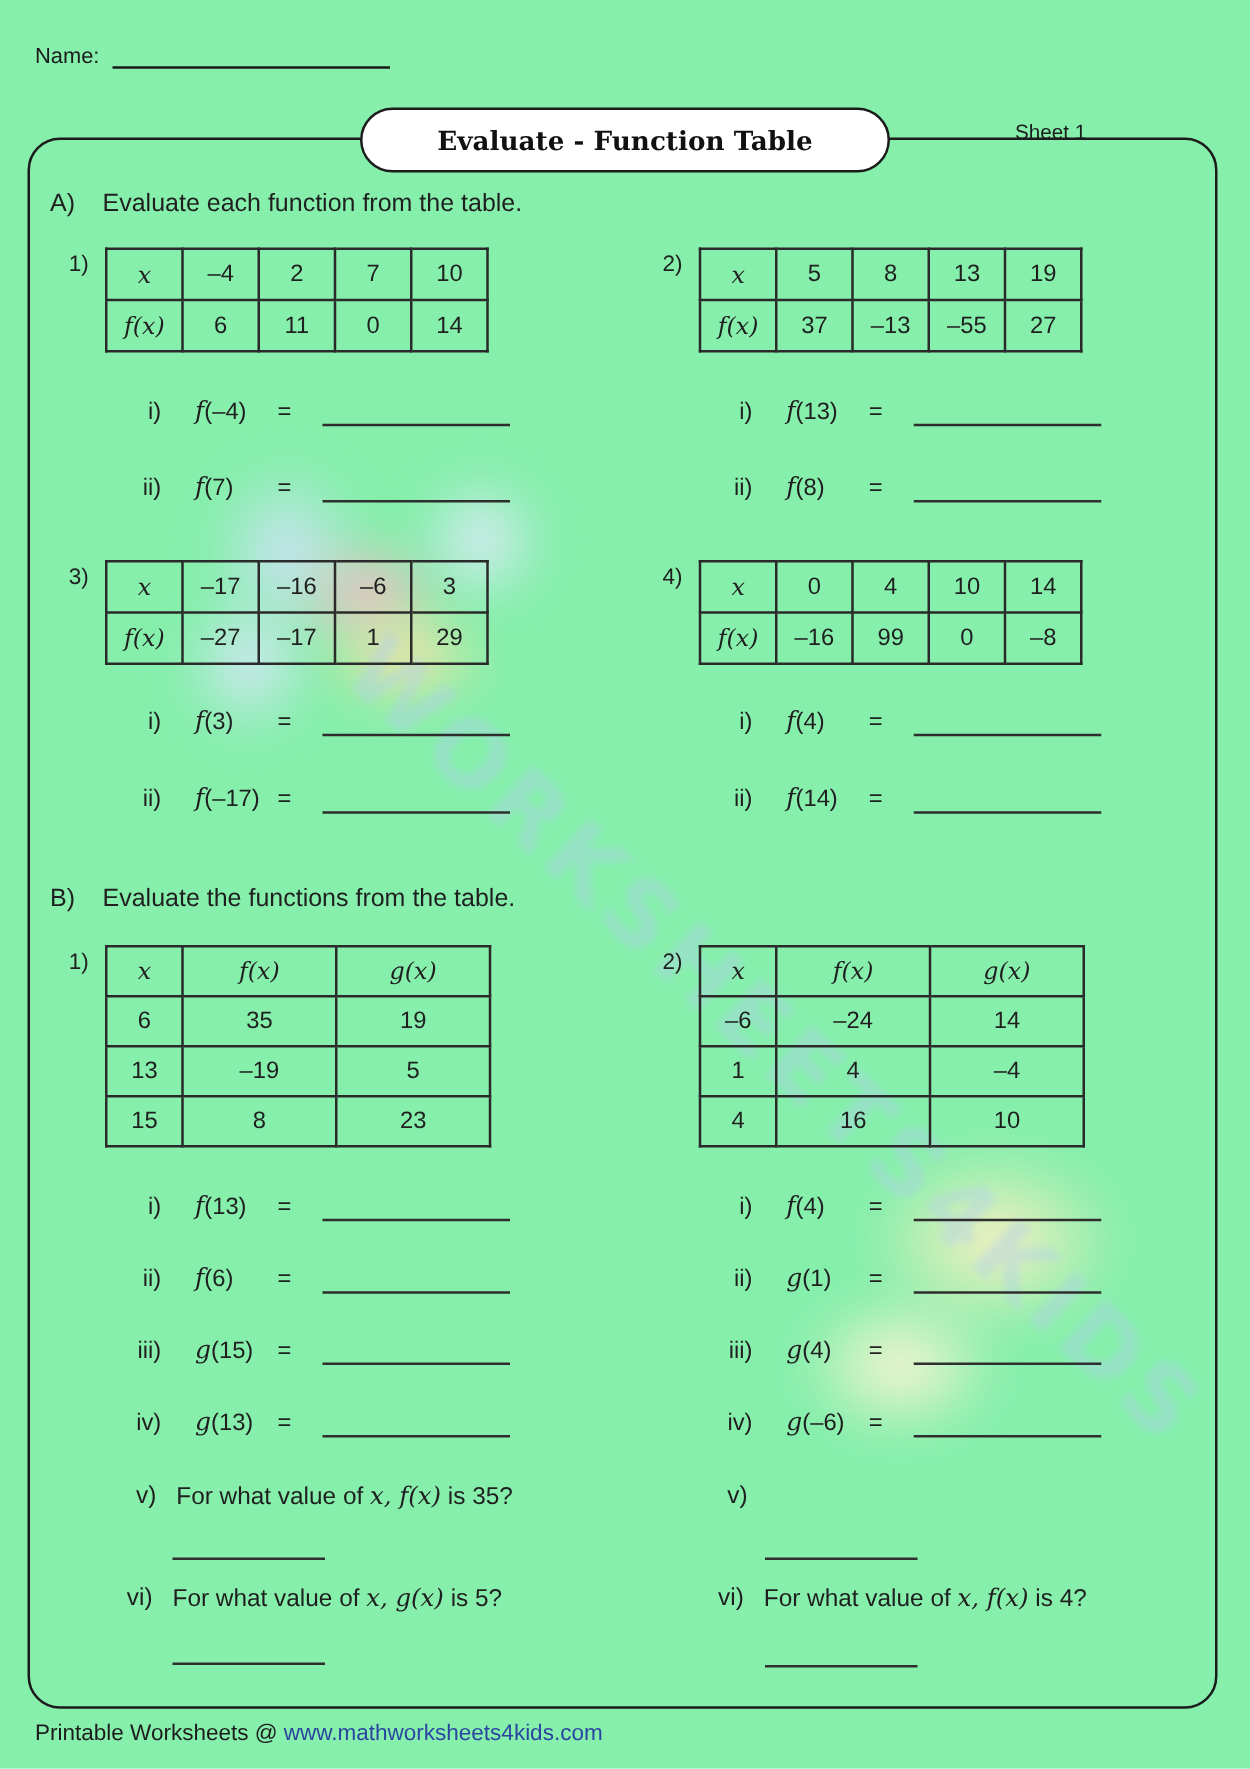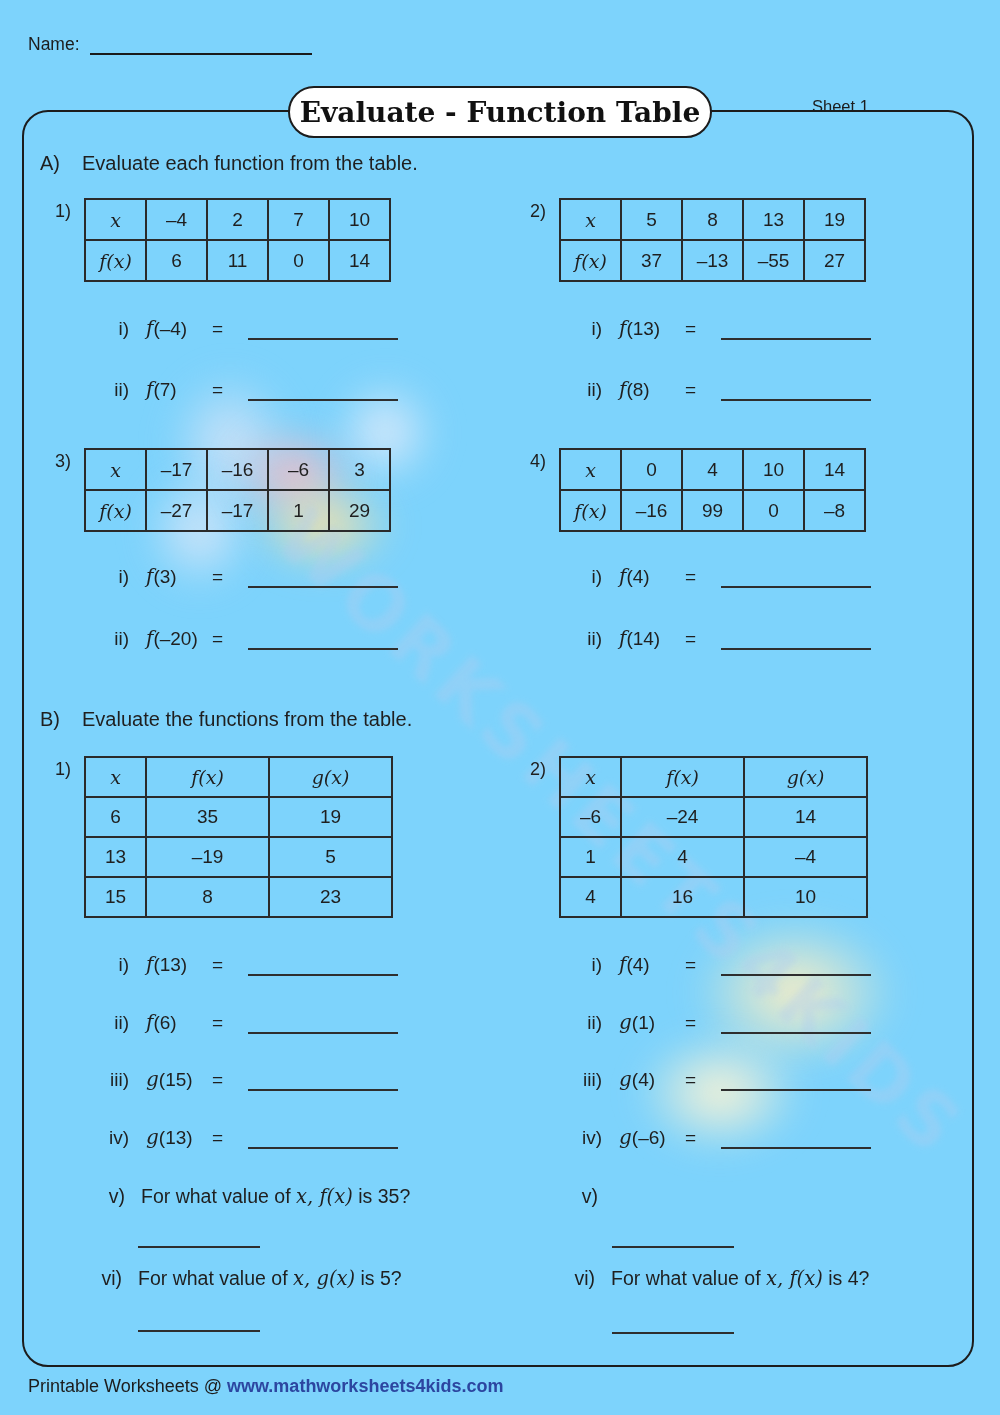--- a/index.html
+++ b/index.html
@@ -1,57 +1,57 @@
 <!DOCTYPE html>
 <html><head>
 <meta charset="utf-8">
 <style>
   html,body{margin:0;padding:0;background:#ffffff;}
-  .sheet{position:relative;width:1000px;height:1415px;background:#7dd3fc;
+  .sheet{position:relative;width:1000px;height:1415px;background:#86efac;
          font-family:"Liberation Sans",sans-serif;color:#222;overflow:hidden;}
   .layer{position:absolute;z-index:1;}
   
   .wm{position:absolute;z-index:0;}
   .blob{position:absolute;border-radius:50%;filter:blur(16px);}
   .wmtext{position:absolute;left:318px;top:492px;transform:rotate(43deg);
           transform-origin:left top;font-family:"DejaVu Sans",sans-serif;font-weight:bold;
           font-size:74px;letter-spacing:5px;color:rgba(176,206,240,0.38);
           filter:blur(3px);white-space:nowrap;}
   
   .name-row{display:flex;align-items:flex-end;gap:10px;font-size:17.5px;color:#1c1c1c;}
   .name-line{width:222px;height:4px;border-bottom:2.5px solid #1a1a1a;}
   .main-box{border:2.5px solid #1c1c1c;border-radius:26px;}
   .title-pill{background:#fff;border:2.5px solid #1c1c1c;border-radius:27px;
               display:flex;align-items:center;justify-content:center;
-              font-family:"DejaVu Serif",serif;font-weight:700;font-size:28px;color:#111;}
+              font-family:"DejaVu Serif",serif;font-weight:700;font-size:21px;color:#111;}
   .sheet-label{font-size:16.5px;color:#1c1c1c;}
   
   .sec-heading{display:flex;gap:22px;font-size:20px;color:#1f1f1f;}
   .prob{display:flex;gap:13px;}
   .pnum{font-size:18px;color:#1f1f1f;padding-top:3px;}
   table.ft{border-collapse:collapse;background:transparent;}
   table.ft td{border:2.2px solid #2a2a2a;text-align:center;vertical-align:middle;
               font-size:19px;color:#1f1f1f;padding:0;}
   table.fta td{width:59px;height:39px;}
   table.ftb td{height:38px;}
   table.ftb td.c0{width:59px;}
   table.ftb td.c1,table.ftb td.c2{width:121px;}
   .math{font-family:"DejaVu Serif",serif;font-style:italic;}
   .qrow{display:flex;align-items:flex-end;font-size:19px;color:#1f1f1f;}
   .qnum{width:34px;text-align:right;}
-  .qexpr{margin-left:17px;min-width:66px;}
+  .qexpr{margin-left:27px;min-width:66px;}
   .fn{font-family:"DejaVu Serif",serif;font-style:italic;font-size:20px;}
   .arg{font-size:19px;}
   .qeq{width:36px;}
   .qline{width:150px;border-bottom:2.2px solid #2e2e2e;height:5px;}
   .wq{display:flex;gap:16px;font-size:19.5px;color:#1f1f1f;}
   .wq .qnum{width:30px;}
   .ansline{width:122px;border-bottom:2.2px solid #2e2e2e;height:0;}
   .footer{font-size:18px;color:#1c1c1c;}
-  .weblink{color:#2c46a0;text-decoration:none;cursor:pointer;font-weight:bold;}
+  .weblink{color:#2c46a0;text-decoration:none;cursor:pointer;}
 </style>
 </head>
 <body>
 
 <div class="sheet">
 
   <div class="wm">
     <div class="blob" style="left:165px;top:368px;width:130px;height:150px;background:radial-gradient(ellipse,#cfe2f7 0%,rgba(207,226,247,0) 70%);"></div>
     <div class="blob" style="left:142px;top:468px;width:115px;height:125px;background:radial-gradient(ellipse,#d6e6f8 0%,rgba(214,230,248,0) 70%);"></div>
     <div class="blob" style="left:330px;top:375px;width:110px;height:115px;background:radial-gradient(ellipse,#ddeafa 0%,rgba(221,234,250,0) 70%);"></div>
@@ -193,21 +193,21 @@
   </div>
 
   <div class="layer qrow" style="left:95px;top:564px;">
     <span class="qnum">i)</span>
     <span class="qexpr"><span class="fn">f</span><span class="arg">(3)</span></span>
     <span class="qeq">=</span>
     <span class="qline"></span>
   </div>
   <div class="layer qrow" style="left:95px;top:626px;">
     <span class="qnum">ii)</span>
-    <span class="qexpr"><span class="fn">f</span><span class="arg">(–20)</span></span>
+    <span class="qexpr"><span class="fn">f</span><span class="arg">(–17)</span></span>
     <span class="qeq">=</span>
     <span class="qline"></span>
   </div>
 
   <div class="layer qrow" style="left:568px;top:564px;">
     <span class="qnum">i)</span>
     <span class="qexpr"><span class="fn">f</span><span class="arg">(4)</span></span>
     <span class="qeq">=</span>
     <span class="qline"></span>
   </div>

